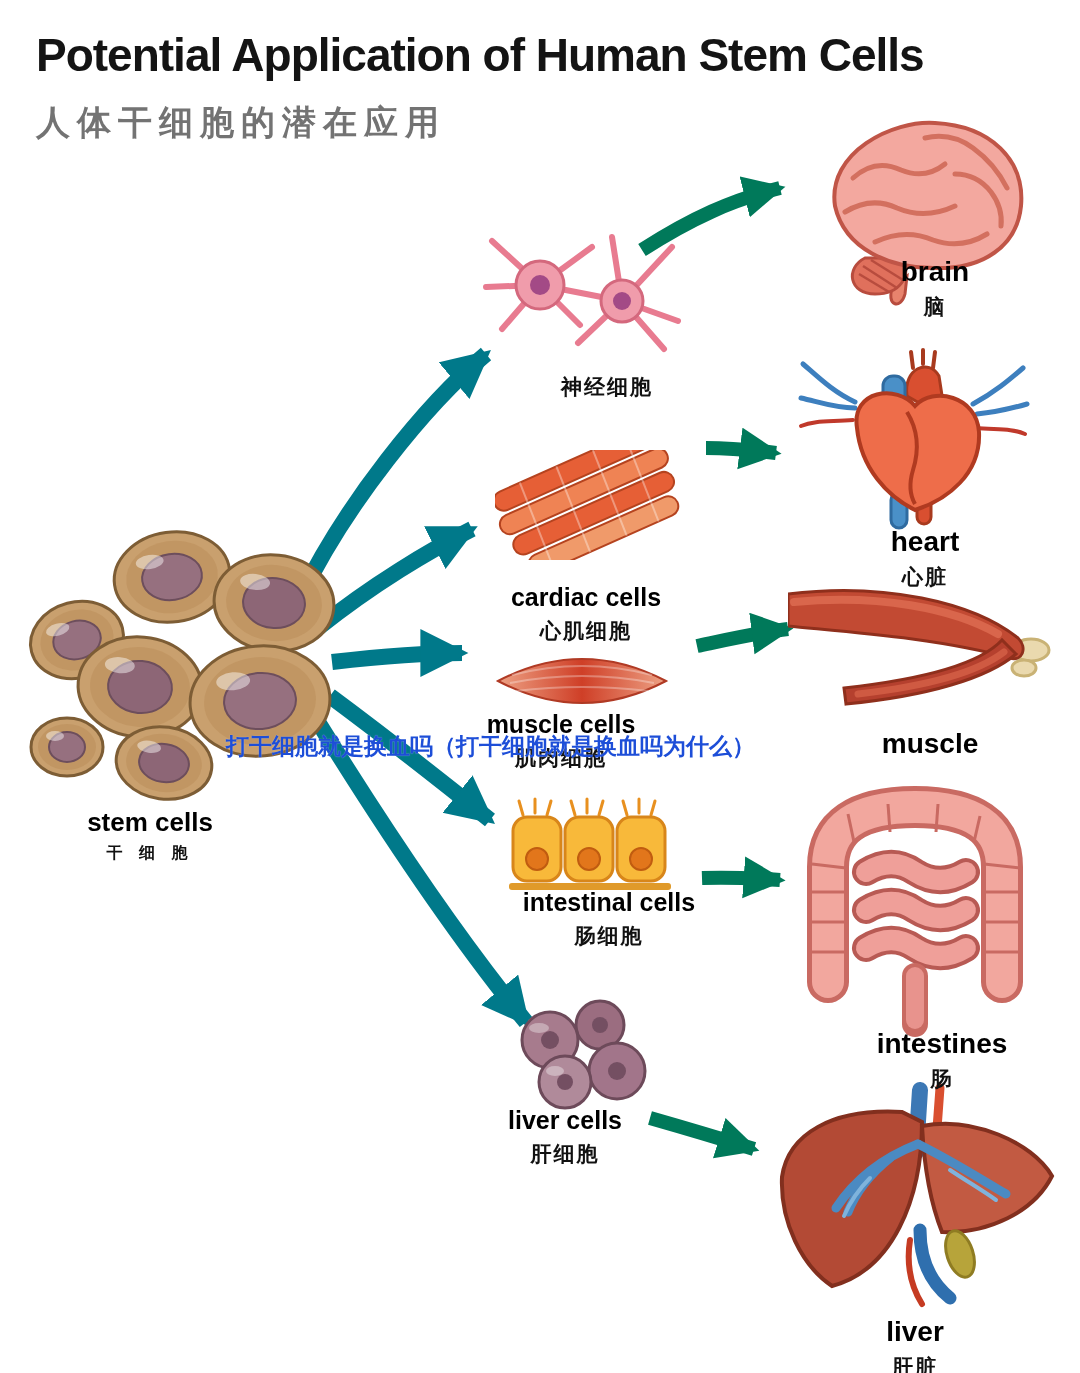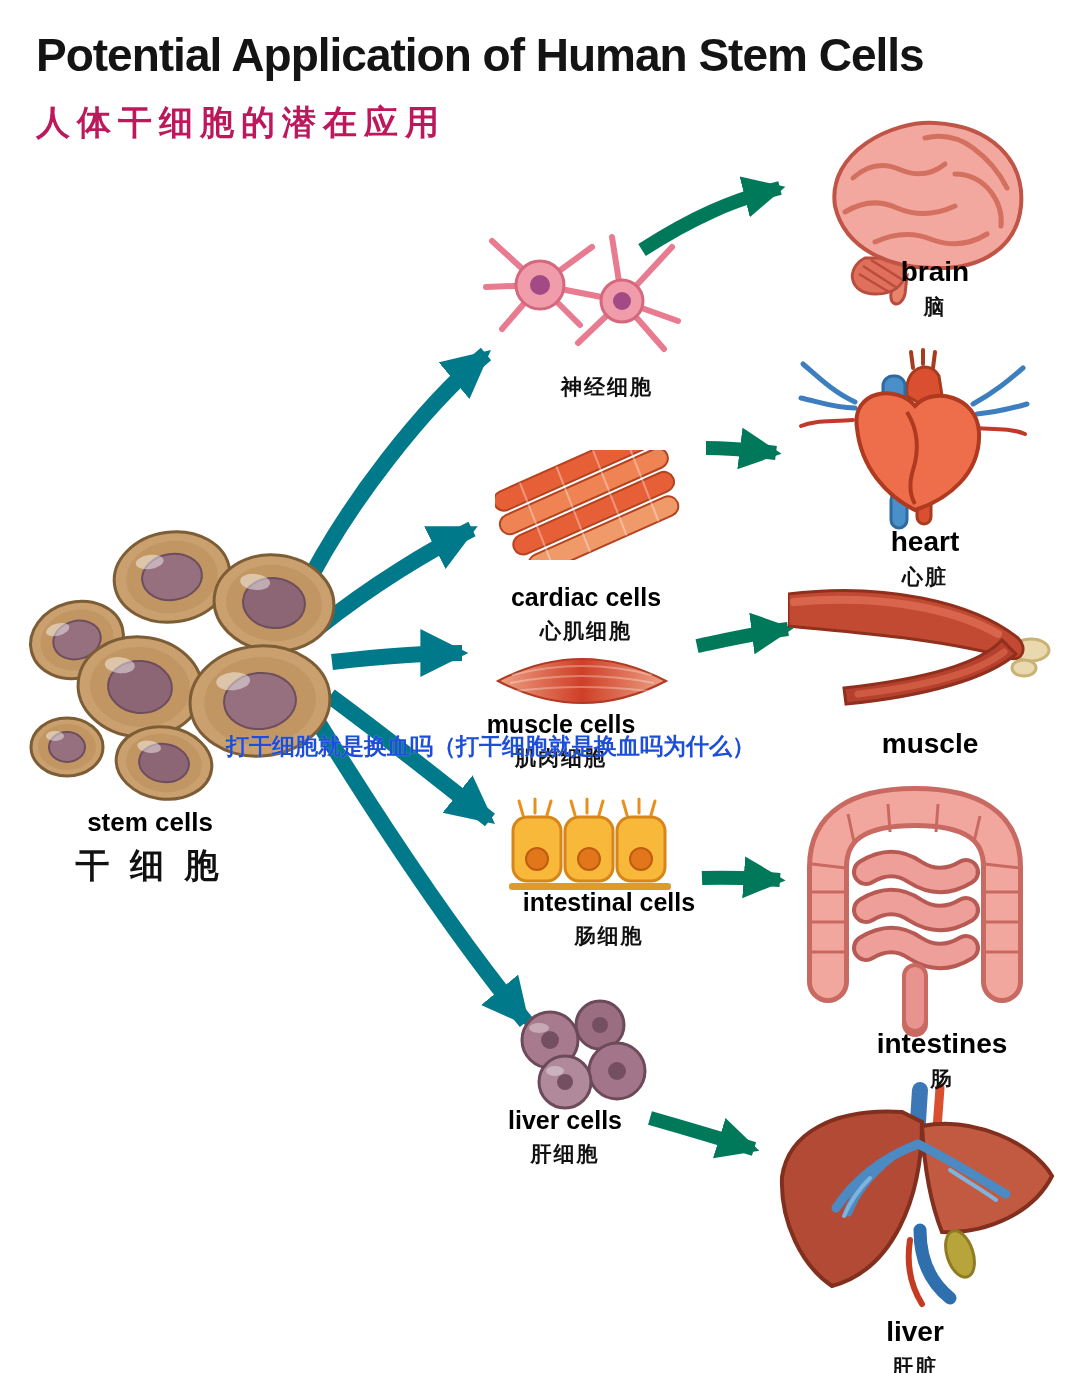--- a/index.html
+++ b/index.html
@@ -7,28 +7,28 @@
     position:relative; width:1072px; height:1373px; background:#ffffff;
     overflow:hidden; font-family:"Liberation Sans","DejaVu Sans",sans-serif;padding-left:31px;
   }
   .abs { position:absolute; }
   .title {
     position:absolute; left:36px; top:28px; font-size:46px; font-weight:800;
     color:#141414; letter-spacing:-1px; white-space:nowrap;
   }
   .subtitle {
     position:absolute; left:36px; top:100px; font-size:34px; font-weight:bold;
-    color:#be185d; letter-spacing:7px; white-space:nowrap;
+    color:#737373; letter-spacing:7px; white-space:nowrap;
   }
   .label-block { position:absolute; text-align:center; width:220px; }
   .label-block .en { font-weight:bold; font-size:25px; color:#000000; line-height:1.15; }
   .label-block .zh { font-weight:bold; font-size:21px; color:#111; margin-top:5px; letter-spacing:2px; }
   .label-block.organ .en { font-size:28px; }
   .label-block.source .en { font-size:26px; }
-  .label-block.source .zh { font-size:34px; letter-spacing:6px;font-family:Liberation Serif, serif; }
+  .label-block.source .zh { font-size:16px; letter-spacing:6px; }
   .watermark {
     position:absolute; left:226px; top:731px; font-size:23px; font-weight:bold;
     color:#1d4ed8; white-space:nowrap; z-index:50;
     text-shadow:0 0 1px rgba(255,255,255,.5);
   }
   .arrow-layer { position:absolute; left:0; top:0; width:1080px; height:1373px; }
   svg { display:block; }
 </style>
 </head>
 <body>

